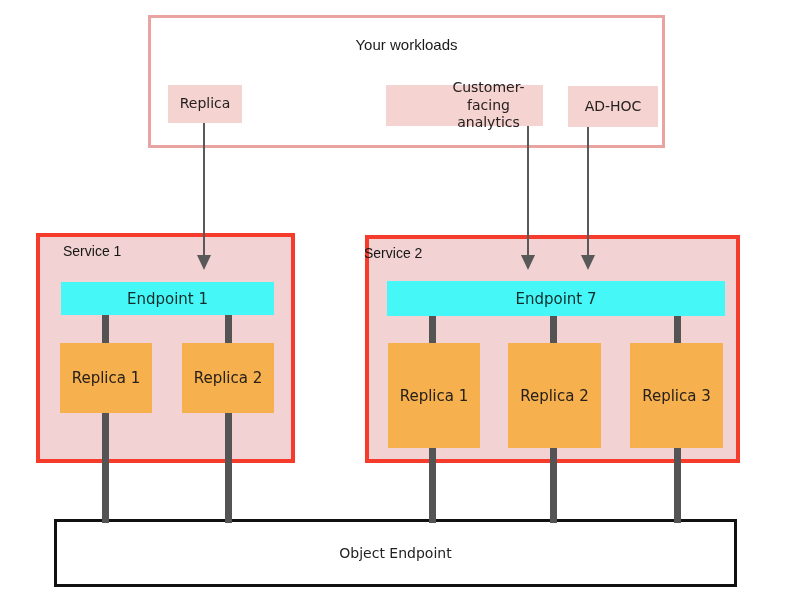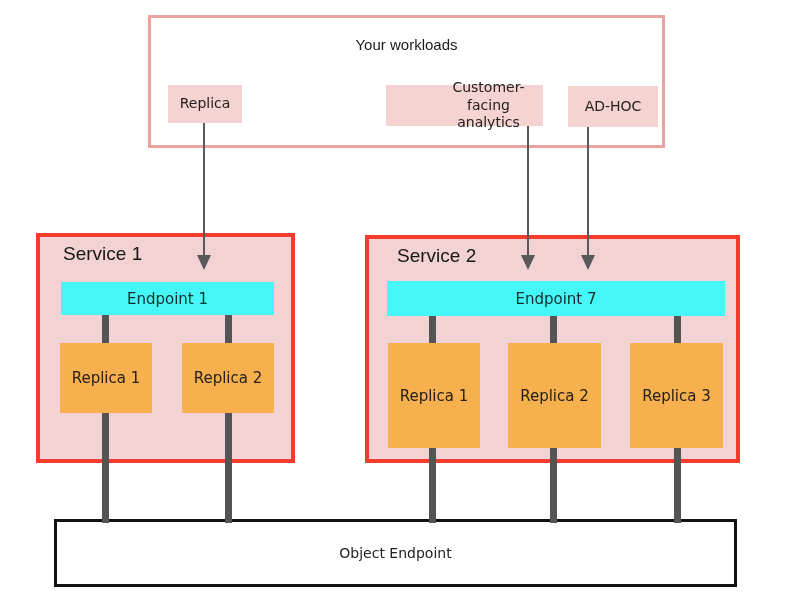--- a/index.html
+++ b/index.html
@@ -22,21 +22,21 @@
   .arrow-line{width:2px;background:#595959;z-index:2;}
   .arrow-head{
     width:0;height:0;z-index:2;
     border-left:7px solid transparent;border-right:7px solid transparent;
     border-top:15px solid #595959;
   }
 
   
   .service{border:4px solid #f43b2c;background:#f2d2d2;z-index:0;}
   .service-title{
-    font-family:"Liberation Sans",sans-serif;font-size:19px;color:#161616;z-index:3;
+    font-family:"Liberation Sans",sans-serif;font-size:14px;color:#161616;z-index:3;
   }
   .endpoint{background:#45f7f7;font-size:15px;color:#132c2c;z-index:3;}
   .replica{background:#f6b04d;font-size:15px;color:#27201a;z-index:3;}
 
   
   .pipe{width:7px;background:#545454;z-index:2;}
 
   
   .storage{border:3px solid #111111;background:#ffffff;font-size:14px;color:#222;z-index:1;}
 </style>
@@ -86,21 +86,21 @@
     <span>Endpoint 1</span>
   </div>
   <div class="abs replica center" style="left:60px;top:343px;width:92px;height:70px;">
     <span>Replica 1</span>
   </div>
   <div class="abs replica center" style="left:182px;top:343px;width:92px;height:70px;">
     <span>Replica 2</span>
   </div>
 
   <div class="abs service" style="left:365px;top:235px;width:375px;height:228px;"></div>
-  <div class="abs service-title" style="left:397px;top:245px;text-align:right;">Service 2</div>
+  <div class="abs service-title" style="left:364px;top:245px;text-align:right;">Service 2</div>
   <div class="abs endpoint center" style="left:387px;top:281px;width:338px;height:35px;">
     <span>Endpoint 7</span>
   </div>
   <div class="abs replica center" style="left:388px;top:343px;width:92px;height:105px;">
     <span>Replica 1</span>
   </div>
   <div class="abs replica center" style="left:508px;top:343px;width:93px;height:105px;">
     <span>Replica 2</span>
   </div>
   <div class="abs replica center" style="left:630px;top:343px;width:93px;height:105px;">

